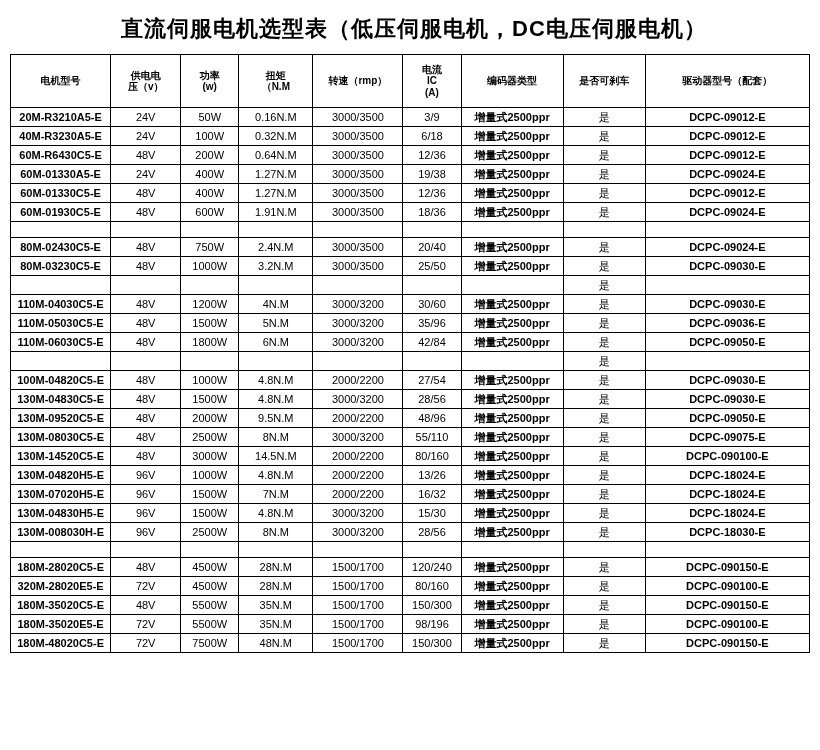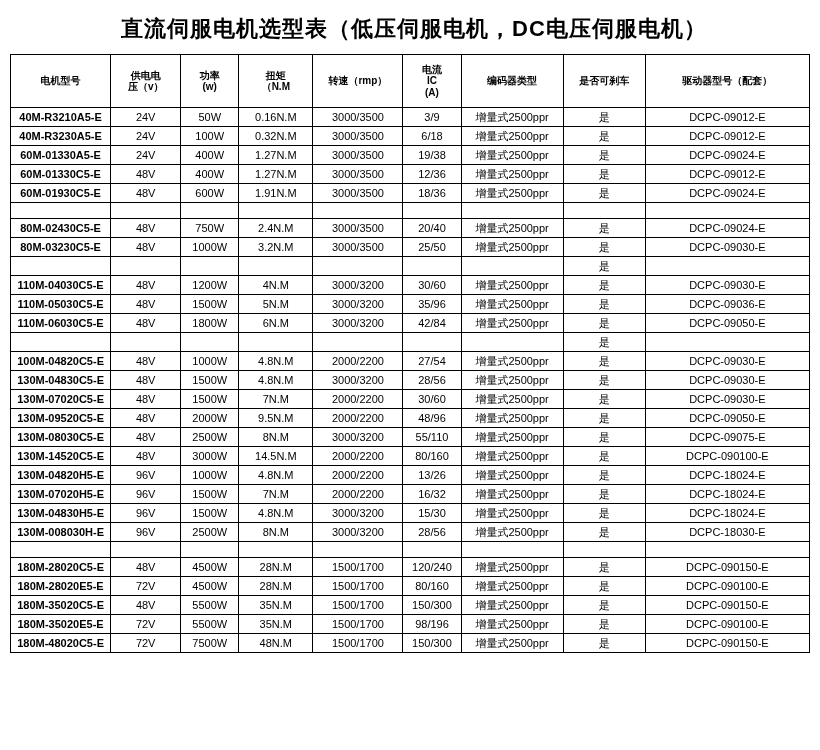--- a/index.html
+++ b/index.html
@@ -53,21 +53,21 @@
     padding: 2px 15px;
     white-space: normal;
   }
   td.model {
     text-align: left;
     padding-left: 3px;
     font-weight: bold;
     font-size: 11px;
   }
   td.enc, td.drv {
-    font-weight: normal;
+    font-weight: bold;
   }
   td.brake {
     font-weight: normal;
   }
   tr.spacer td {
     height: 15px;
   }
   col.c0 { width: 100px; }
   col.c1 { width: 70px; }
   col.c2 { width: 58px; }
@@ -111,21 +111,21 @@
           <span>电流IC</span><br>
           <span>(A)</span>
         </th>
         <th>编码器类型</th>
         <th>是否可刹车</th>
         <th>驱动器型号（配套）</th>
       </tr>
     </thead>
     <tbody id="table-body">
         <tr>
-          <td class="model">40M-R3210A5-E</td>
+          <td class="model">20M-R3210A5-E</td>
           <td>24V</td>
           <td>50W</td>
           <td>0.16N.M</td>
           <td>3000/3500</td>
           <td>3/9</td>
           <td class="enc">增量式2500ppr</td>
           <td class="brake">是</td>
           <td class="drv">DCPC-09012-E</td>
         </tr>
         <tr>
@@ -133,20 +133,31 @@
           <td>24V</td>
           <td>100W</td>
           <td>0.32N.M</td>
           <td>3000/3500</td>
           <td>6/18</td>
           <td class="enc">增量式2500ppr</td>
           <td class="brake">是</td>
           <td class="drv">DCPC-09012-E</td>
         </tr>
         <tr>
+          <td class="model">60M-R6430C5-E</td>
+          <td>48V</td>
+          <td>200W</td>
+          <td>0.64N.M</td>
+          <td>3000/3500</td>
+          <td>12/36</td>
+          <td class="enc">增量式2500ppr</td>
+          <td class="brake">是</td>
+          <td class="drv">DCPC-09012-E</td>
+        </tr>
+        <tr>
           <td class="model">60M-01330A5-E</td>
           <td>24V</td>
           <td>400W</td>
           <td>1.27N.M</td>
           <td>3000/3500</td>
           <td>19/38</td>
           <td class="enc">增量式2500ppr</td>
           <td class="brake">是</td>
           <td class="drv">DCPC-09024-E</td>
         </tr>
@@ -271,31 +282,20 @@
           <td class="brake">是</td>
           <td class="drv">DCPC-09030-E</td>
         </tr>
         <tr>
           <td class="model">130M-04830C5-E</td>
           <td>48V</td>
           <td>1500W</td>
           <td>4.8N.M</td>
           <td>3000/3200</td>
           <td>28/56</td>
-          <td class="enc">增量式2500ppr</td>
-          <td class="brake">是</td>
-          <td class="drv">DCPC-09030-E</td>
-        </tr>
-        <tr>
-          <td class="model">130M-07020C5-E</td>
-          <td>48V</td>
-          <td>1500W</td>
-          <td>7N.M</td>
-          <td>2000/2200</td>
-          <td>30/60</td>
           <td class="enc">增量式2500ppr</td>
           <td class="brake">是</td>
           <td class="drv">DCPC-09030-E</td>
         </tr>
         <tr>
           <td class="model">130M-09520C5-E</td>
           <td>48V</td>
           <td>2000W</td>
           <td>9.5N.M</td>
           <td>2000/2200</td>
@@ -386,21 +386,21 @@
           <td>48V</td>
           <td>4500W</td>
           <td>28N.M</td>
           <td>1500/1700</td>
           <td>120/240</td>
           <td class="enc">增量式2500ppr</td>
           <td class="brake">是</td>
           <td class="drv">DCPC-090150-E</td>
         </tr>
         <tr>
-          <td class="model">180M-28020E5-E</td>
+          <td class="model">320M-28020E5-E</td>
           <td>72V</td>
           <td>4500W</td>
           <td>28N.M</td>
           <td>1500/1700</td>
           <td>80/160</td>
           <td class="enc">增量式2500ppr</td>
           <td class="brake">是</td>
           <td class="drv">DCPC-090100-E</td>
         </tr>
         <tr>

